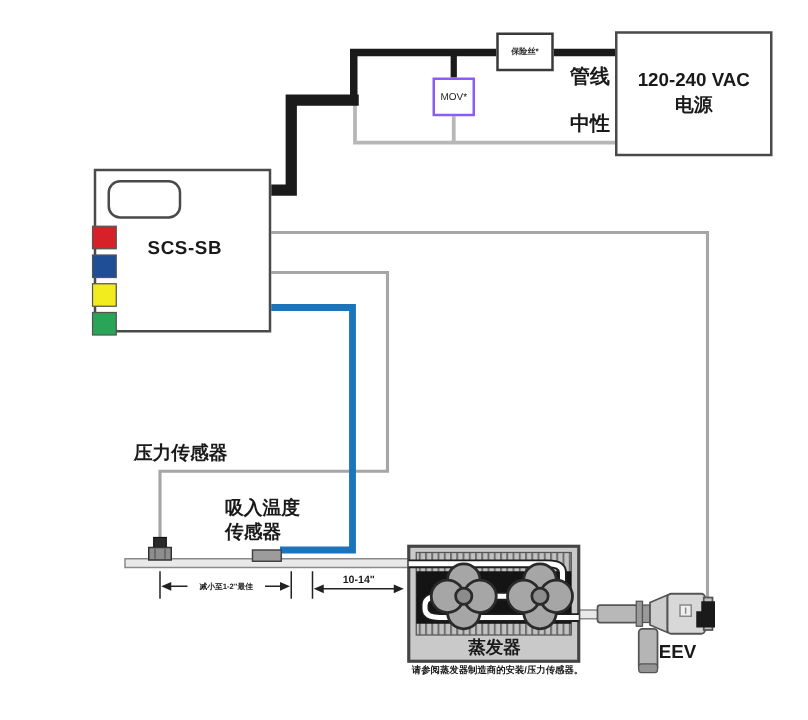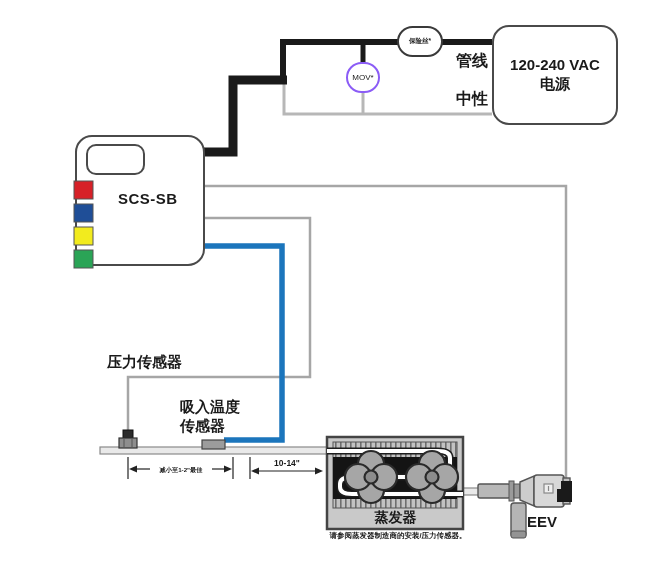--- a/index.html
+++ b/index.html
@@ -1,21 +1,21 @@
 <!DOCTYPE html>
 <html><head>
 <meta charset="utf-8">
 <style>
   * { margin:0; padding:0; box-sizing:border-box; }
   html,body { width:646px; height:576px; background:#ffffff; font-family:"Liberation Sans", sans-serif; }
   #stage { position:relative; width:646px; height:576px; background:#fff; overflow:hidden; }
   #wires-svg { position:absolute; left:0; top:0; z-index:1; }
-  .box { position:absolute; background:#fff; z-index:2;border-radius:17px; }
+  .box { position:absolute; background:#fff; z-index:2; }
   .lbl { position:absolute; z-index:3; color:#1a1a1a; font-weight:bold; white-space:nowrap; }
-  #scs-box { left:75px; top:135px; width:130px; height:131px; border:2px solid #4a4a4a; }
+  #scs-box { left:75px; top:135px; width:142px; height:131px; border:2px solid #4a4a4a; }
   #scs-display { position:absolute; left:9px; top:7px; width:59px; height:31px; border:2px solid #4a4a4a; border-radius:10px; background:#fff; }
   #scs-label { position:absolute; left:41px; top:53px; font-size:15px; font-weight:bold; letter-spacing:.5px; color:#1a1a1a; }
   #led-svg { position:absolute; left:-4px; top:43px; }
   #power-box { left:492px; top:25px; width:126px; height:100px; border:2px solid #4a4a4a; display:flex; flex-direction:column; align-items:center; justify-content:center; gap:2px; }
   #power-box div { font-size:15px; font-weight:bold; color:#1a1a1a; }
   #fuse-box { left:397px; top:26px; width:46px; height:31px; border:2px solid #3a3a3a; display:flex; align-items:center; justify-content:center; font-size:6.5px; font-weight:bold; color:#1a1a1a; }
   #mov-box { left:346px; top:62px; width:34px; height:31px; border:2px solid #8b5cf6; display:flex; align-items:center; justify-content:center; font-size:8px; font-weight:normal; color:#1a1a1a; }
   #line-label { left:445px; top:19px; width:43px; text-align:right; font-size:16px;margin-top:32px; }
   #neutral-label { left:445px; top:89px; width:43px; text-align:right; font-size:16px; }
   #pressure-label { left:107px; top:353px; font-size:15px; }

